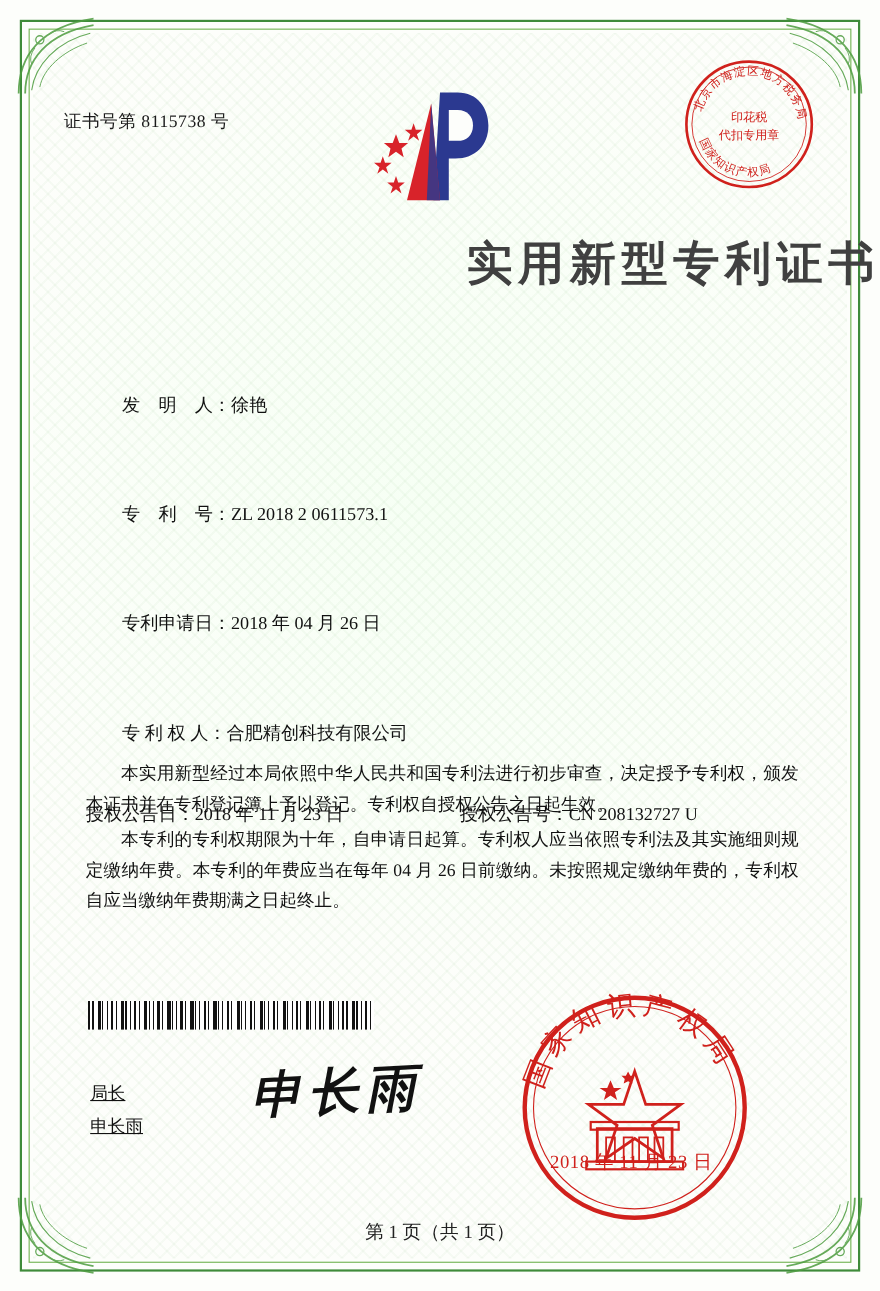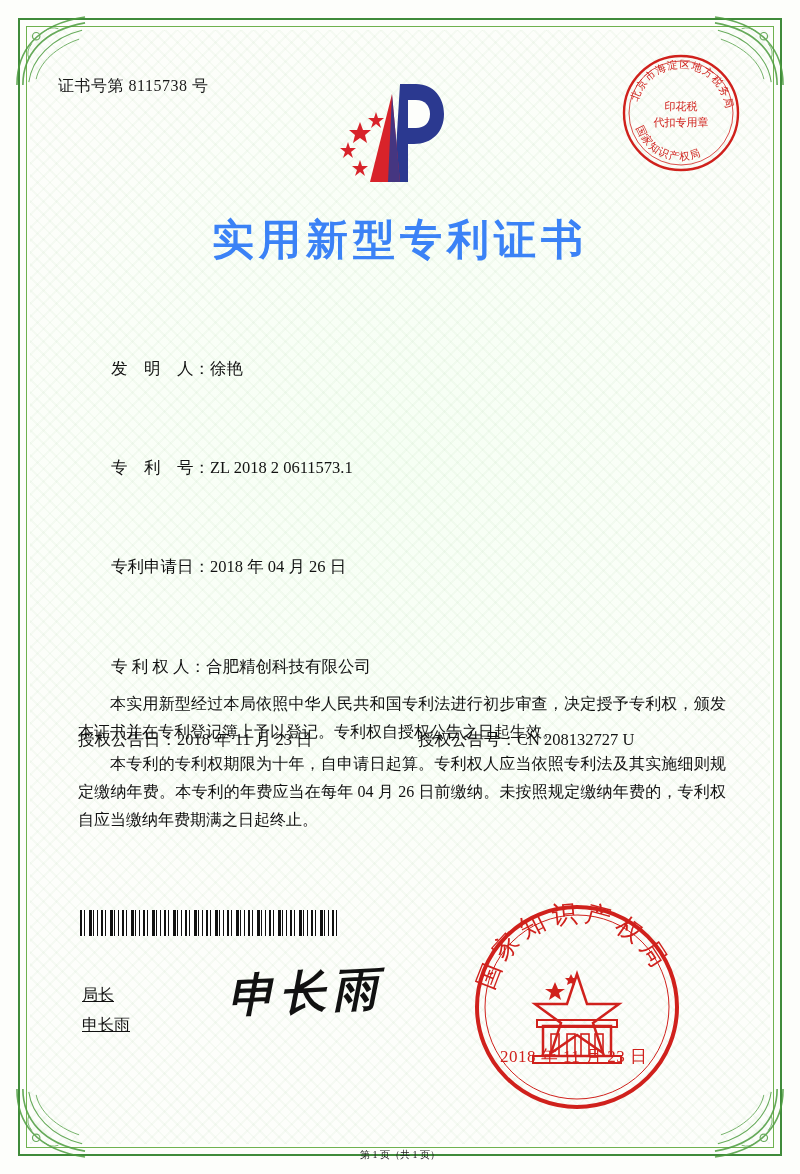--- a/index.html
+++ b/index.html
@@ -54,21 +54,21 @@
 
   
   .content {
     position: absolute;
     left: 0; top: 0; right: 0; bottom: 0;
   }
 
   .cert-no {
     position: absolute;
     left: 58px;
-    top: 76px;
+    top: 100px;
     font-size: 16px;
     color: #1a1a1a;
     letter-spacing: .5px;
   }
 
   
   .logo {
     position: absolute;
     left: 330px;
     top: 78px;
@@ -84,25 +84,25 @@
     top: 52px;
     width: 122px;
     height: 122px;
   }
   .stamp-top svg { display:block; }
 
   .doc-title {
     position: absolute;
     left: 0; right: 0;
     top: 212px;
-    text-align: center;
+    text-align: right;
     font-size: 42px;
     font-weight: bold;
     letter-spacing: 5px;
-    color: #3b82f6;
+    color: #404040;
     font-family: "DejaVu Serif", "Liberation Serif", serif;
   }
 
   .fields {
     position: absolute;
     left: 78px;
     top: 332px;
     width: 650px;
     font-size: 16.5px;
     color: #111;
@@ -189,23 +189,22 @@
     font-size: 17px;
     color: #d0211c;
     letter-spacing: .5px;
   }
 
   .page-no {
     position: absolute;
     left: 0; right: 0;
     top: 1108px;
     text-align: center;
-    font-size: 10px;
+    font-size: 17px;
     color: #222;
-    margin-top: 40px;
   }
 </style>
 </head>
 <body>
 
 <div class="page">
 
   <div class="guilloche"></div>
   <div class="border-outer"></div>
   <div class="border-inner"></div>

